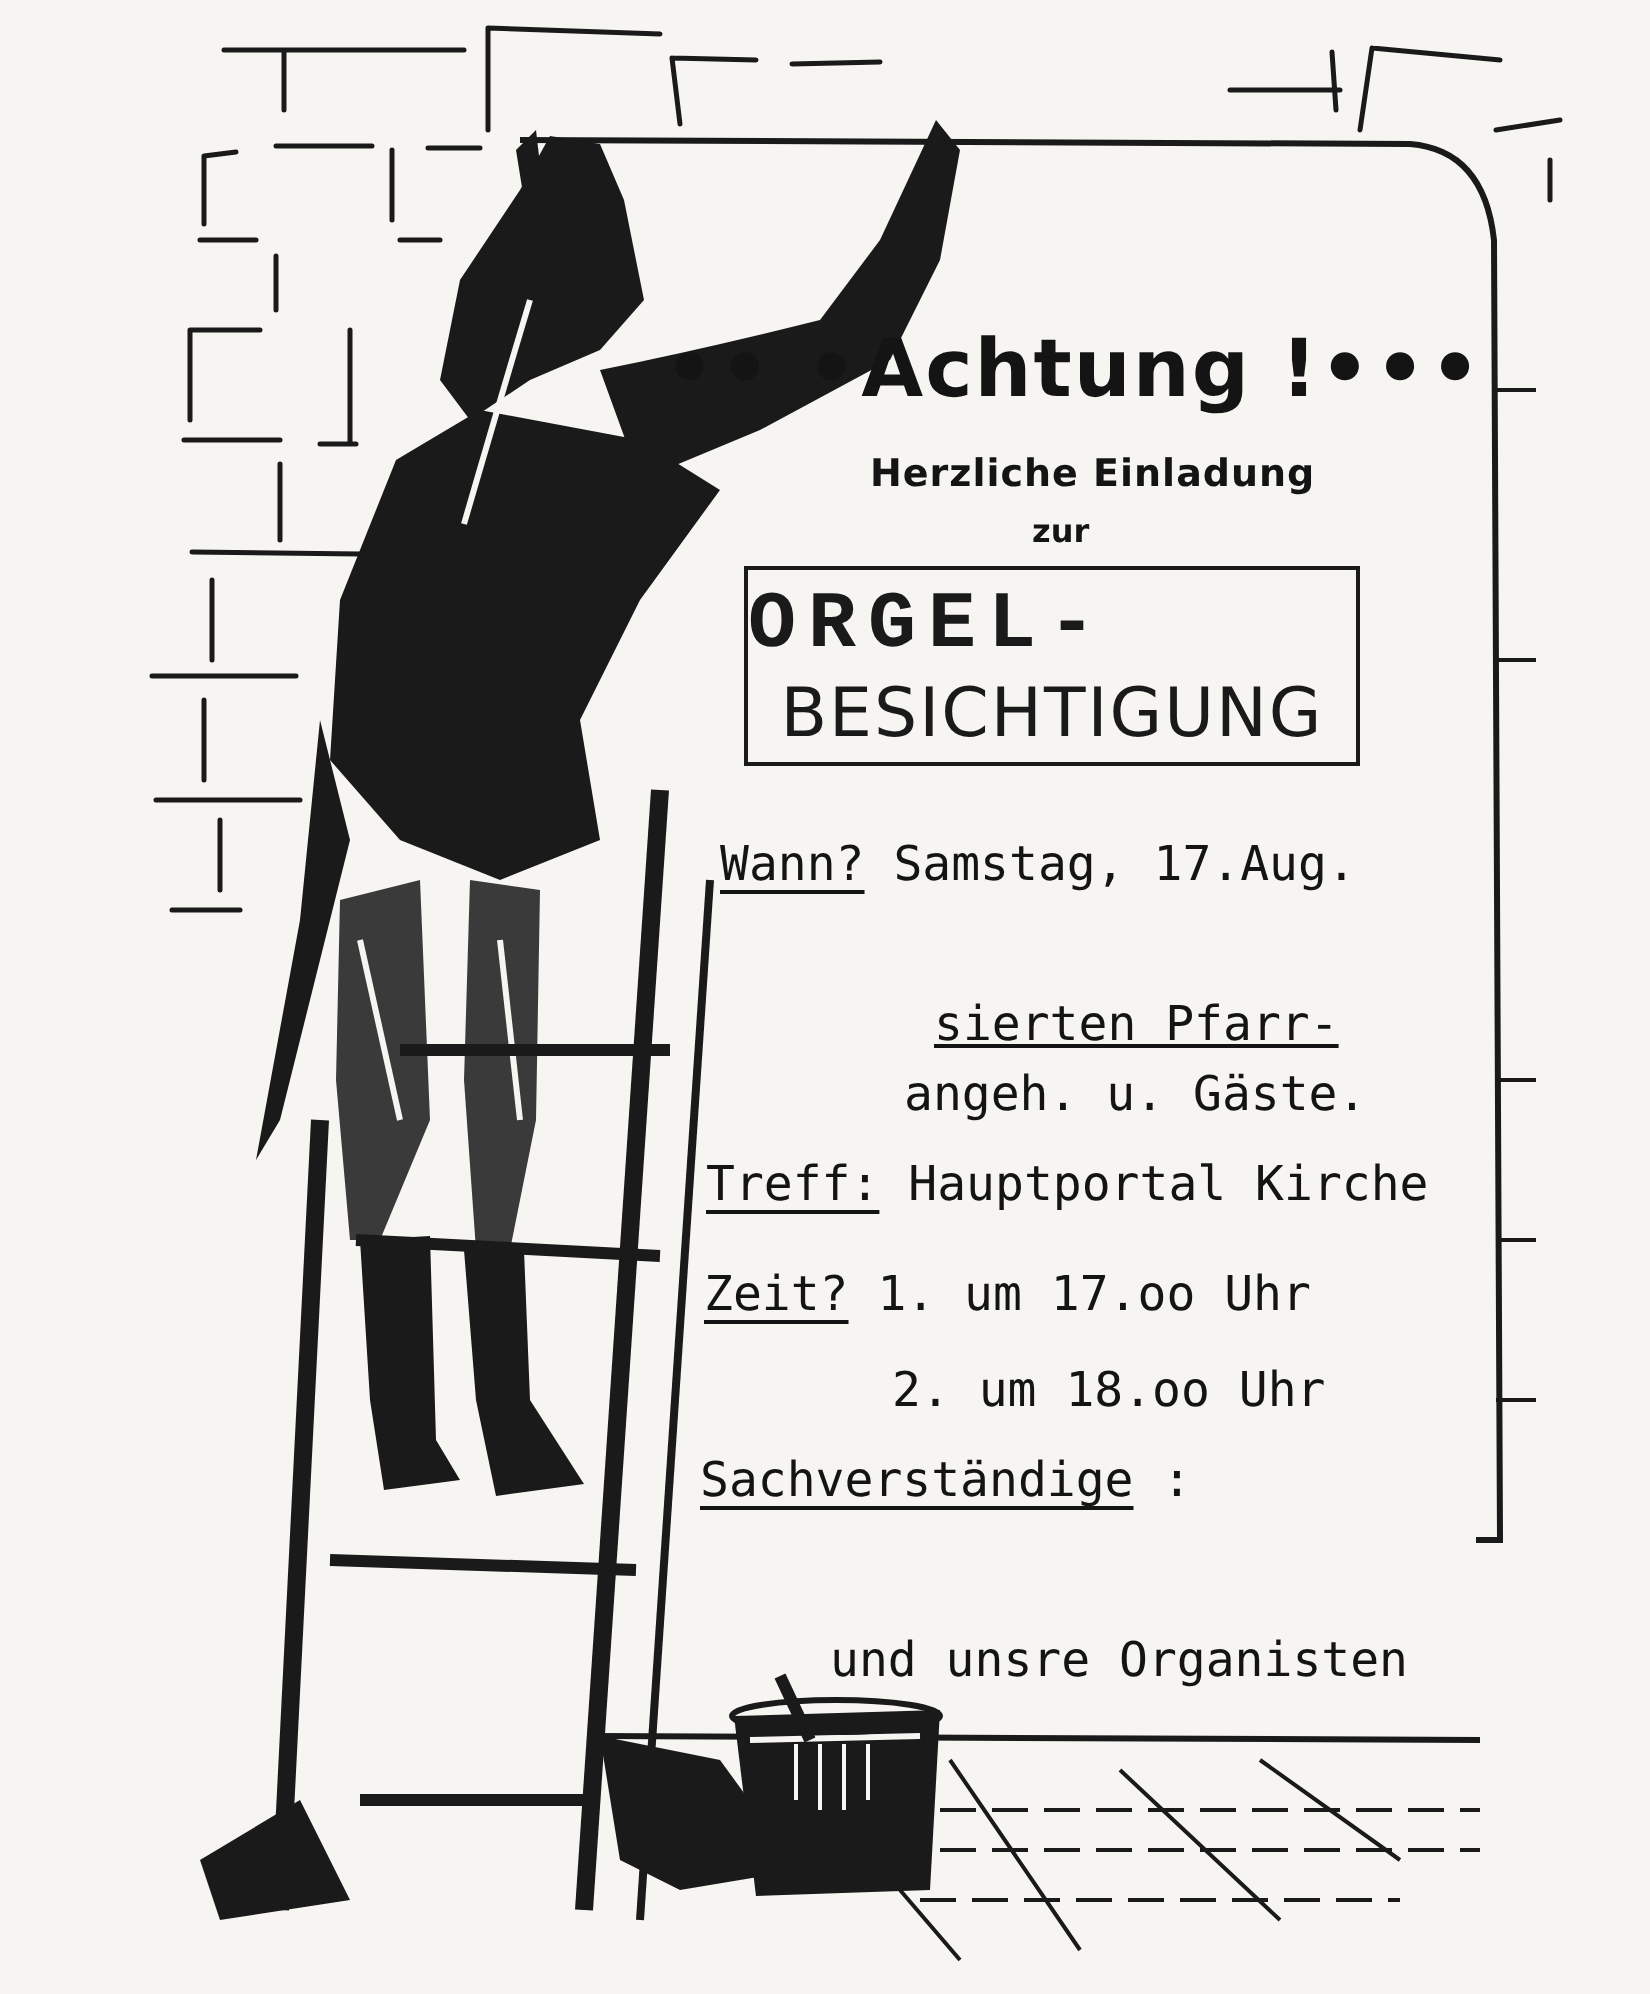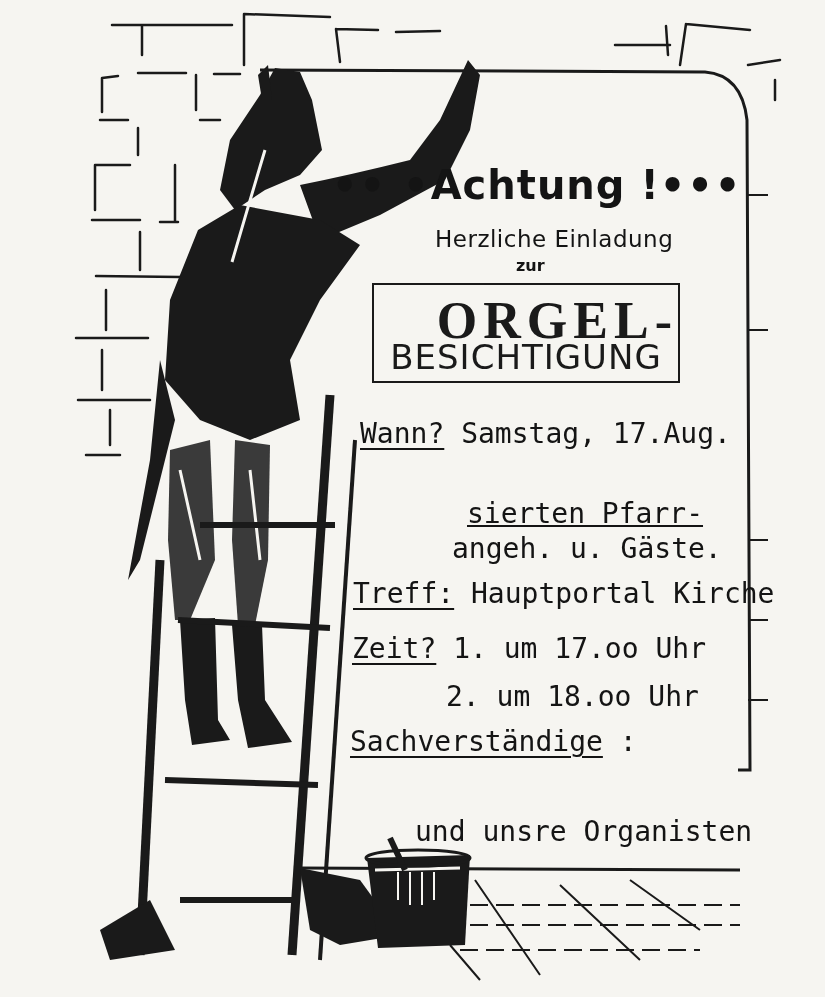--- a/index.html
+++ b/index.html
@@ -15,42 +15,42 @@
     .poster-text { position: absolute; color: #141414; white-space: nowrap; }
     .headline {
       left: 332px; top: 162px;
       font-family: "DejaVu Sans", sans-serif;
       font-weight: bold; font-size: 40px; letter-spacing: 1px; text-align: center;
     }
     .headline .dots { font-size: 40px; letter-spacing: 2px; }
     .invite {
       left: 435px; top: 226px;
       font-family: "DejaVu Sans", sans-serif;
-      font-weight: normal; font-size: 23px; letter-spacing: 0.5px;
+      font-weight: bold; font-size: 19px; letter-spacing: 0.5px;
     }
     .zur {
       left: 516px; top: 256px;
       font-family: "DejaVu Sans", sans-serif;
       font-weight: bold; font-size: 16px;
     }
     .title-box {
       position: absolute; left: 372px; top: 283px; width: 308px; height: 100px;
       border: 2px solid #1a1a1a; box-sizing: border-box;
     }
     .title-1 {
-      position: absolute; left: 0; right: 0; top: 6px; text-align: right;
-      font-family: Liberation Serif, serif; font-weight: bold;
-      font-size: 52px; letter-spacing: 6px;
+      position: absolute; left: 0; right: 0; top: 6px; text-align: left;
+      font-family: Liberation Mono, monospace; font-weight: bold;
+      font-size: 40px; letter-spacing: 6px;
     }
     .title-2 {
       position: absolute; left: 0; right: 0; top: 52px; text-align: center;
       font-family: "DejaVu Sans", sans-serif; font-weight: normal;
       font-size: 34px; letter-spacing: 1px;
     }
-    .line { font-size: 28px; line-height: 1; }
+    .line { font-size: 24px; line-height: 1; }
     .u { text-decoration: underline; text-underline-offset: 5px; text-decoration-thickness: 2px; }
   </style>
 </head>
 <body>
 
 <div class="page">
 
   <svg class="art" width="825" height="997" viewBox="0 0 825 997">
 
     <g stroke="#1a1a1a" stroke-width="2.5" fill="none" stroke-linecap="round">

